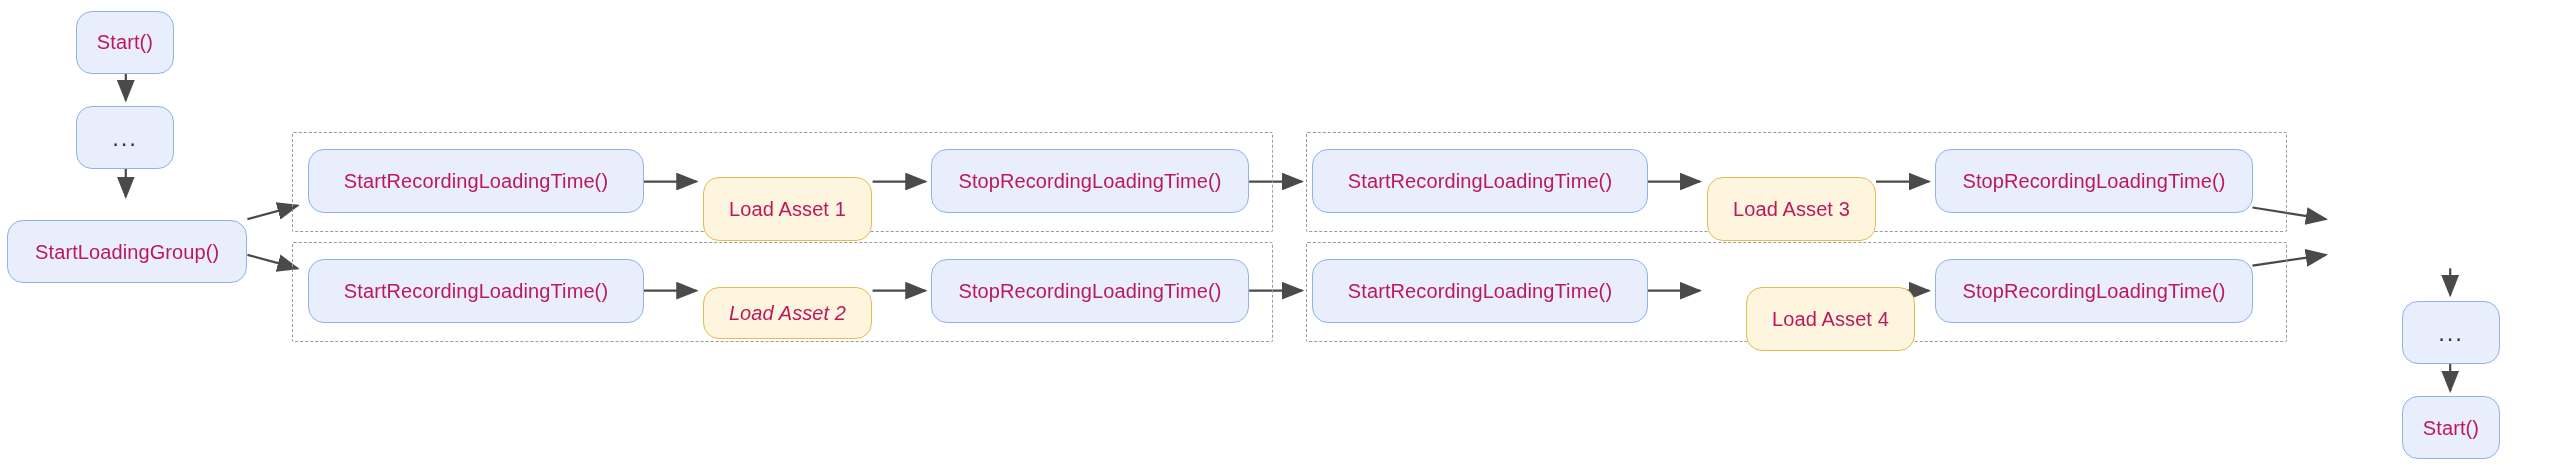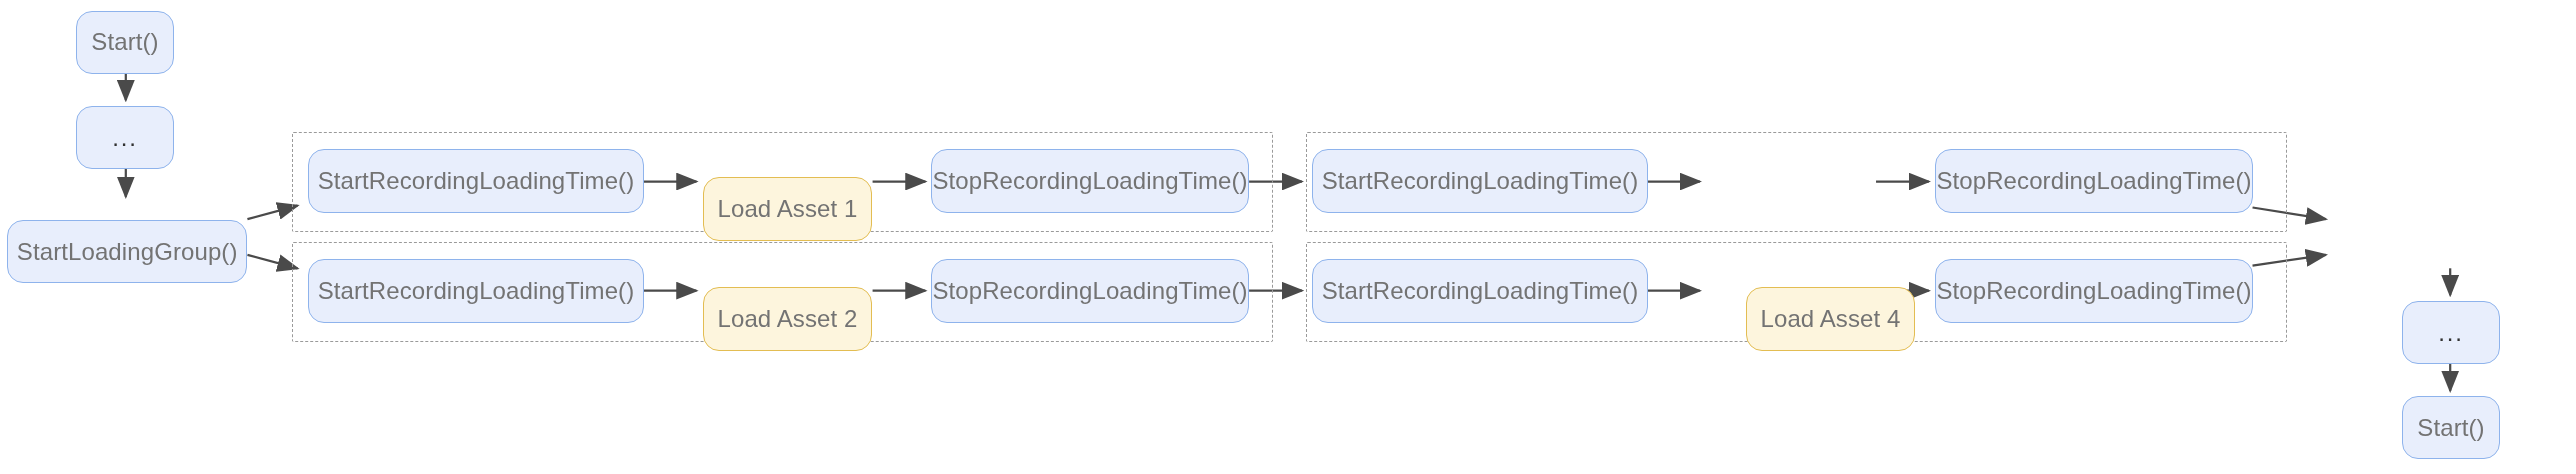--- a/index.html
+++ b/index.html
@@ -28,24 +28,24 @@
   }
   .node {
     position: absolute;
     box-sizing: border-box;
     display: flex;
     align-items: center;
     justify-content: center;
     border-radius: 16px;
     border-width: 1.8px;
     border-style: solid;
-    font-size: 24px;
+    font-size: 20px;
     line-height: 1;
     letter-spacing: 0.1px;
-    color: #737373;
+    color: #be185d;
     white-space: nowrap;
     z-index: 3;
   }
   .node.blue {
     background: #e8eefc;
     border-color: #8eb3ec;
   }
   .node.yellow {
     background: #fdf5dd;
     border-color: #e3bd52;
@@ -136,29 +136,32 @@
   <div class="node yellow" style="left:703px; top:149px; width:169px; height:64px;">
     <span>Load Asset 1</span>
   </div>
   <div class="node blue" style="left:931px; top:149px; width:318px; height:64px;">
     <span>StopRecordingLoadingTime()</span>
   </div>
 
   <div class="node blue" style="left:308px; top:259px; width:336px; height:64px;">
     <span>StartRecordingLoadingTime()</span>
   </div>
-  <div class="node yellow" style="left:703px; top:259px; width:169px; height:64px;">
+  <div class="node yellow" style="left:703px; top:259px; width:169px; height:52px;font-style:italic;">
     <span>Load Asset 2</span>
   </div>
   <div class="node blue" style="left:931px; top:259px; width:318px; height:64px;">
     <span>StopRecordingLoadingTime()</span>
   </div>
 
   <div class="node blue" style="left:1312px; top:149px; width:336px; height:64px;">
     <span>StartRecordingLoadingTime()</span>
+  </div>
+  <div class="node yellow" style="left:1707px; top:149px; width:169px; height:64px;">
+    <span>Load Asset 3</span>
   </div>
   <div class="node blue" style="left:1935px; top:149px; width:318px; height:64px;">
     <span>StopRecordingLoadingTime()</span>
   </div>
 
   <div class="node blue" style="left:1312px; top:259px; width:336px; height:64px;">
     <span>StartRecordingLoadingTime()</span>
   </div>
   <div class="node yellow" style="left:1746px; top:259px; width:169px; height:64px;">
     <span>Load Asset 4</span>

